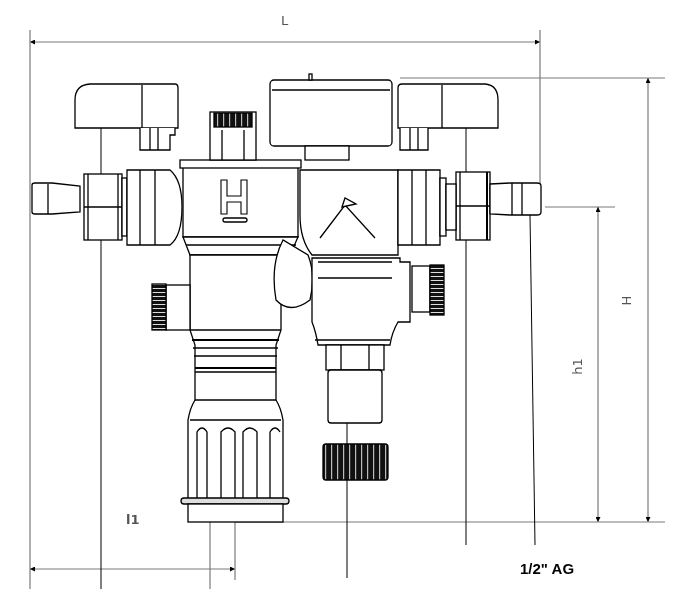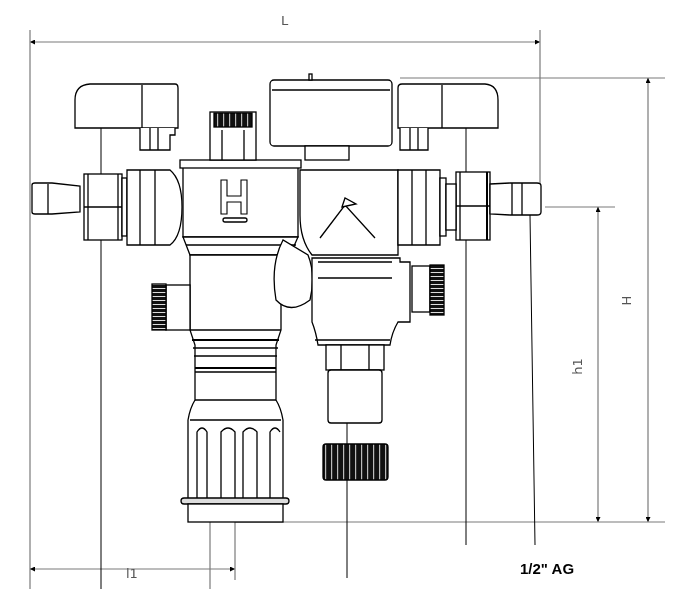--- a/index.html
+++ b/index.html
@@ -152,14 +152,14 @@
 
     <path d="M490,184 L510,183 L537,183 Q541,183 541,186 L541,212 Q541,215 537,215 L510,215 L490,214 Z"></path>
     <line x1="512" y1="183" x2="512" y2="215"></line>
     <line x1="522" y1="183" x2="522" y2="215"></line>
   </g>
 </svg>
 
 <div class="dim-label" style="left:281px;top:14px;">L</div>
 <div class="dim-label dim-rot" style="left:622px;top:294px;">H</div>
 <div class="dim-label dim-rot" style="left:569px;top:360px;">h1</div>
-<div class="dim-label" style="left:126px;top:567px;">l1</div>
+<div class="dim-label" style="left:126px;top:513px;font-weight:bold;">l1</div>
 <div class="conn-label" style="left:520px;top:561px;">1/2" AG</div>
 
 </body></html>

